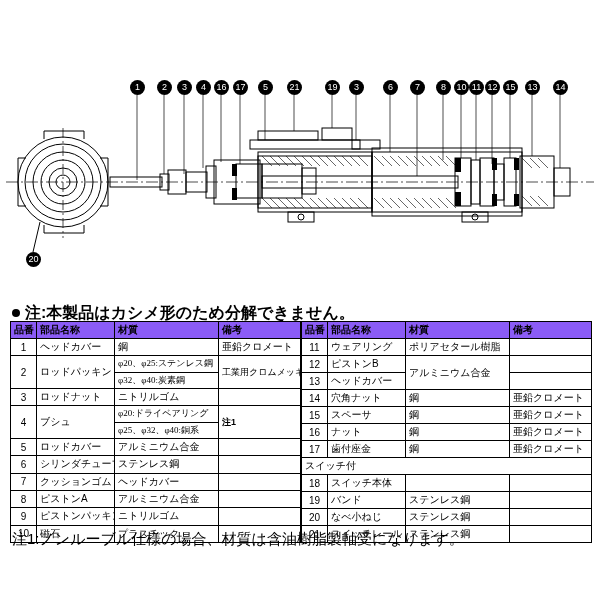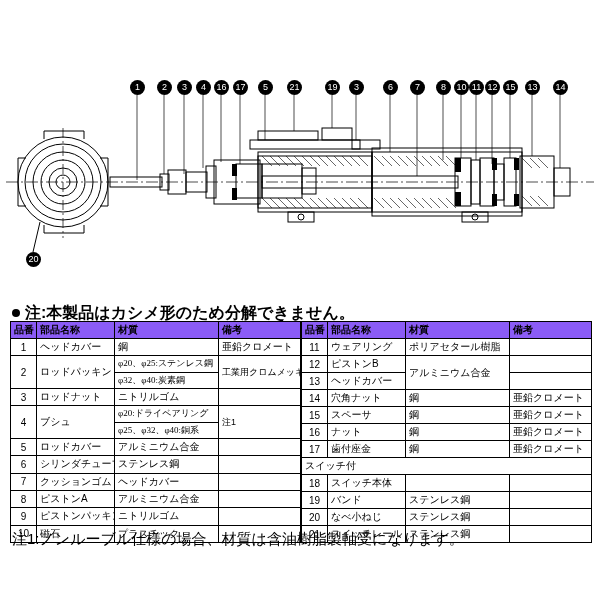--- a/index.html
+++ b/index.html
@@ -53,21 +53,21 @@
   .tblR{width:290px;}
   .tblL col.n{width:26px;}
   .tblL col.p{width:78px;}
   .tblL col.m{width:104px;}
   .tblL col.r{width:82px;}
   .tblR col.n{width:26px;}
   .tblR col.p{width:78px;}
   .tblR col.m{width:104px;}
   .tblR col.r{width:82px;}
   .small{font-size:9px;font-family:Liberation Serif, serif;}
-  .note1{font-size:9px;}
+  .note1{font-size:9px;font-weight:bold;}
 
   .footnote{
     position:absolute;left:12px;top:530px;font-size:15px;
   }
 </style>
 </head>
 <body>
 
 <div id="sheet">
 

